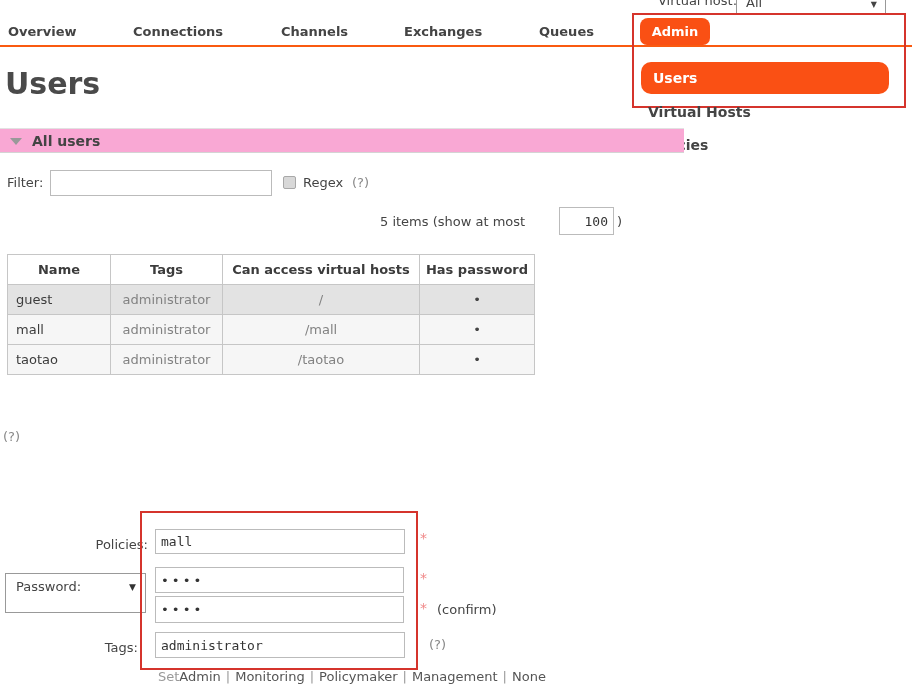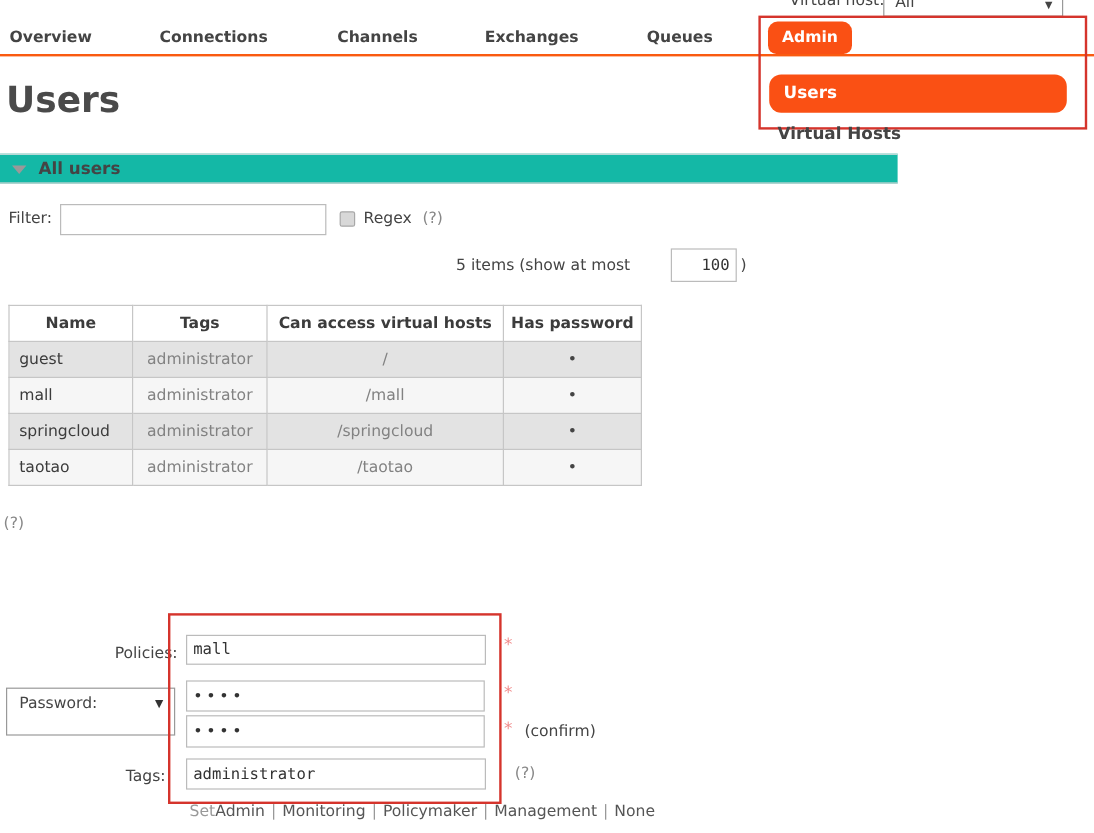--- a/index.html
+++ b/index.html
@@ -36,21 +36,21 @@
     left:641px; top:62px; width:248px; height:32px; background:#fa5014;
     border-radius:10px; color:#fff; font-weight:bold; font-size:14px;
     line-height:32px; padding-left:12px; cursor:pointer;
   }
   .side-link { left:648px; font-weight:bold; font-size:14px; color:#444; cursor:pointer; }
 
   .page-title { left:5px; top:66px; font-size:30px; color:#4a4a4a; }
 
   
   .section-bar {
-    left:0; width:748px; height:25px; background:#14b8a6;
+    left:0; width:684px; height:25px; background:#f9a8d4;
     border-top:1px solid #e2e2e2; border-bottom:1px solid #d4d4d4; cursor:pointer;
   }
   .section-bar .tri {
     position:absolute; left:10px; top:9px; width:0; height:0;
     border-left:6px solid transparent; border-right:6px solid transparent;
     border-top:7px solid #999;
   }
   .section-bar .cap { position:absolute; left:32px; top:4px; font-weight:bold; font-size:14px; color:#444; }
 
   
@@ -147,26 +147,20 @@
           <td class="gray">administrator</td>
           <td class="gray">/</td>
           <td class="dot">•</td>
         </tr>
         <tr class="alt1">
           <td class="name">mall</td>
           <td class="gray">administrator</td>
           <td class="gray">/mall</td>
           <td class="dot">•</td>
         </tr>
-        <tr class="alt0">
-          <td class="name">springcloud</td>
-          <td class="gray">administrator</td>
-          <td class="gray">/springcloud</td>
-          <td class="dot">•</td>
-        </tr>
         <tr class="alt1">
           <td class="name">taotao</td>
           <td class="gray">administrator</td>
           <td class="gray">/taotao</td>
           <td class="dot">•</td>
         </tr>
       </tbody>
     </table>
   </div>
 

